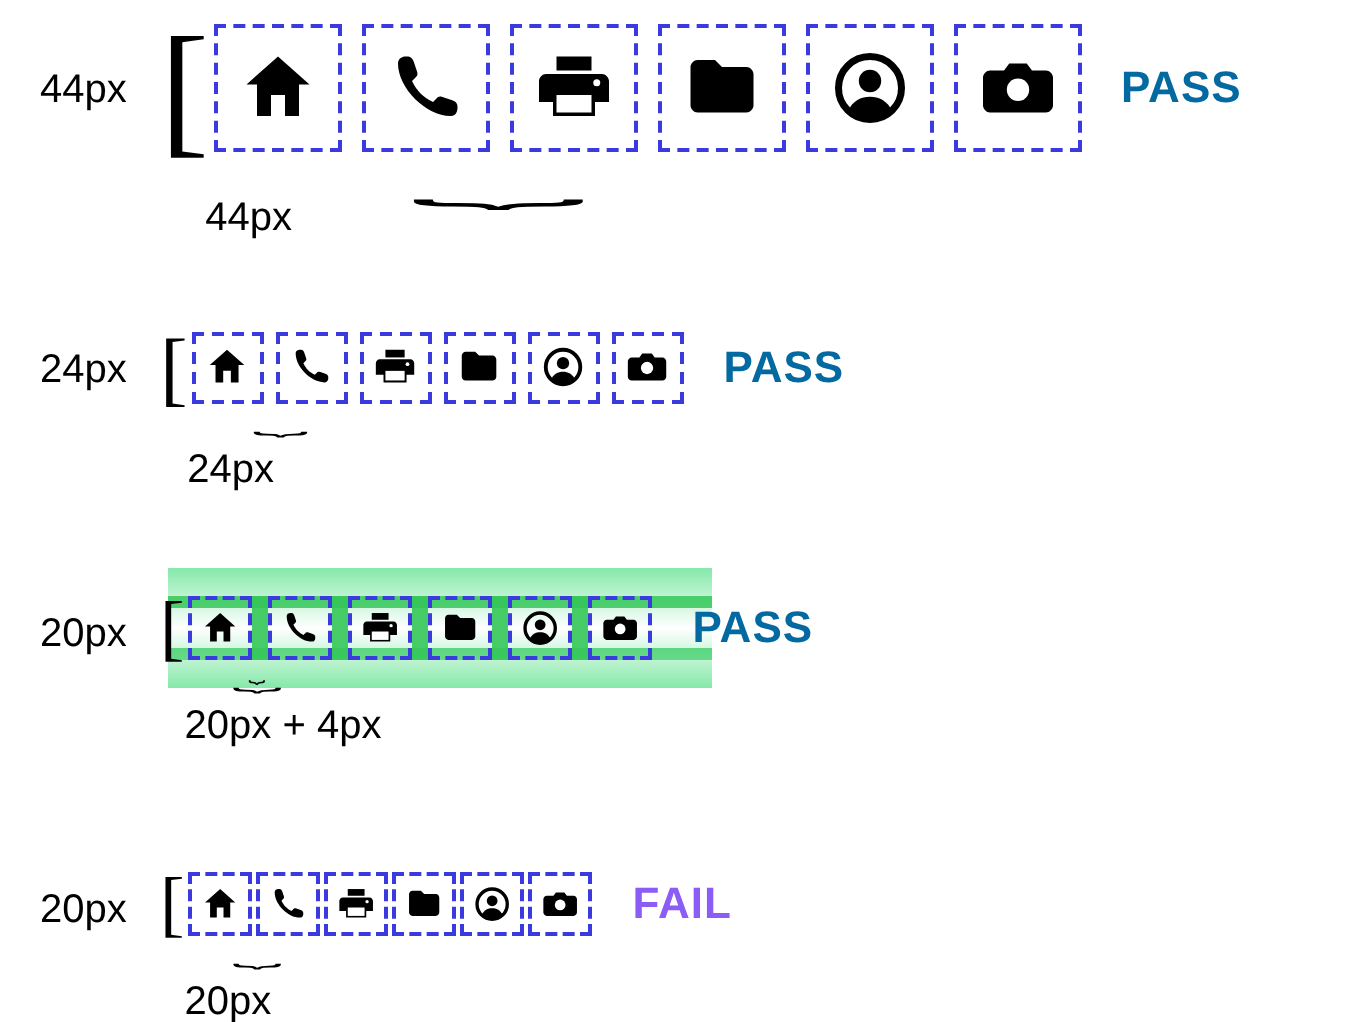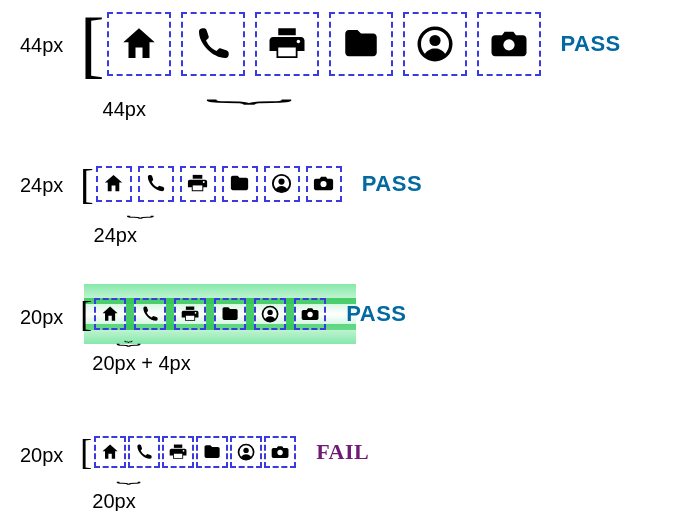--- a/index.html
+++ b/index.html
@@ -53,21 +53,21 @@
     background:transparent;
   }
   .gap-fill{
     background:#34c759;opacity:.9;flex:0 0 auto;height:100%;
   }
   .status{
     font-size:22px;font-weight:600;
     align-self:center;margin-left:20px;letter-spacing:.5px;
   }
   .pass{color:#0369a1;}
-  .fail{color:#701a75;font-family:Liberation Serif, serif;}
+  .fail{color:#8b5cf6;}
   .under-brace{
     position:absolute;
     font-family:"Times New Roman",serif;
     text-align:center;
   }
   .under-label{
     position:absolute;
     font-size:20px;font-weight:400;
   }
   

